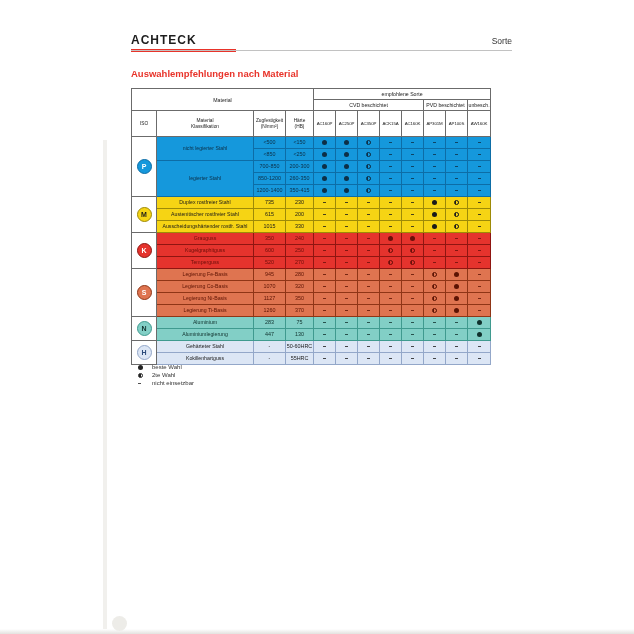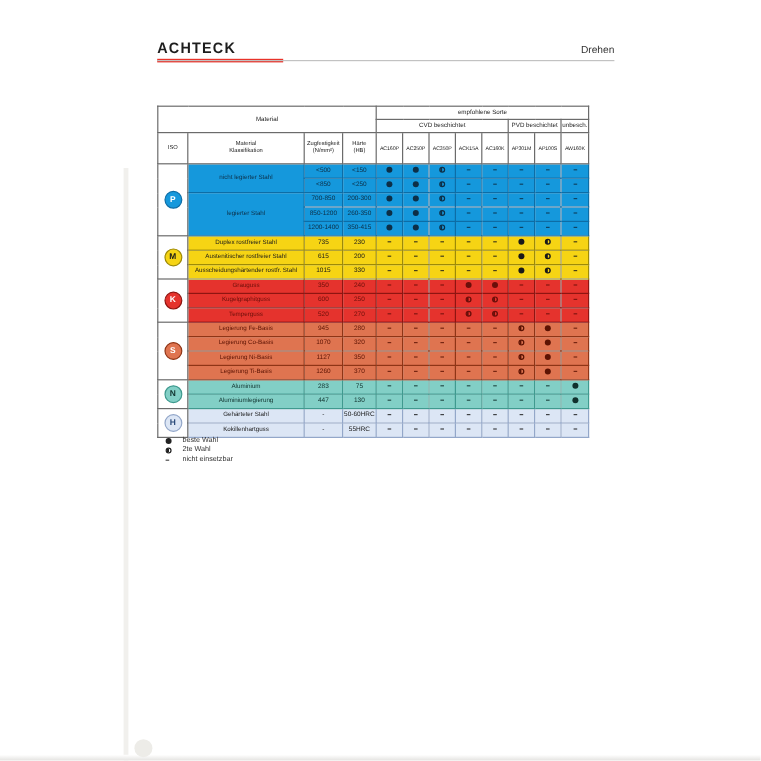--- a/index.html
+++ b/index.html
@@ -52,22 +52,23 @@
 
 <div id="canvas">
 
   <div class="edge-strip"></div>
   <div class="bottom-shade"></div>
   <div class="corner-circle"></div>
 
   <div class="brand">ACHTECK</div>
   <div class="brand-underline"></div>
   <div class="header-rule"></div>
-  <div class="header-right">Drehen</div>
-
+  <div class="header-right">Sorte</div>
+
+  <div class="page-title">Auswahlempfehlungen nach Material</div>
 
   <div class="tbl-wrap">
     <table>
       <colgroup>
         <col style="width:25px">
           <col style="width:97px">
           <col style="width:32px">
           <col style="width:28px">
         <col style="width:22px">
           <col style="width:22px">

